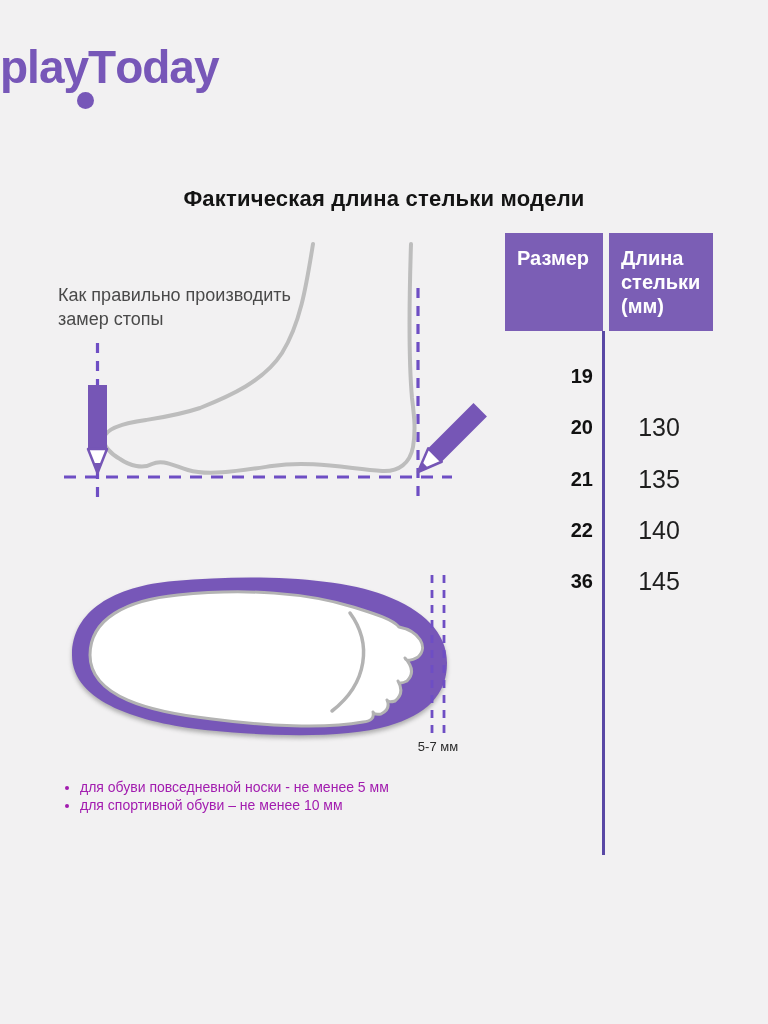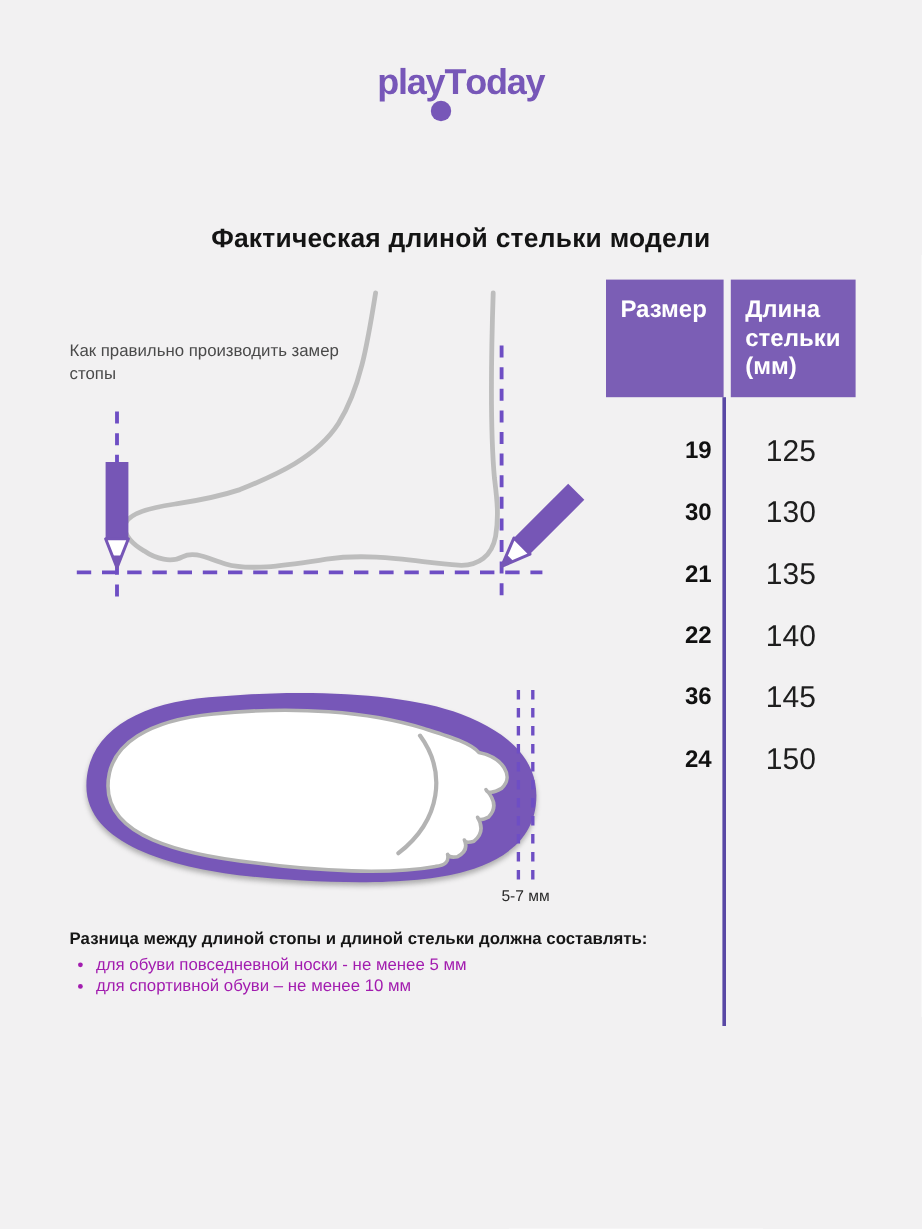--- a/index.html
+++ b/index.html
@@ -6,42 +6,41 @@
   .page{
     position:relative;
     width:768px;height:1024px;
     background:#f2f1f2;
     overflow:hidden;
     font-family:"Liberation Sans", sans-serif;
     color:#1a1a1a;
   }
   
   .logo{
-    position:absolute;top:52px;left:0;width:768px;
-    text-align:center;
-    font-size:30px;font-weight:700;letter-spacing:-1px;
+    position:absolute;top:40px;left:0;width:768px;
+    font-size:46px;font-weight:700;letter-spacing:-1px;
     color:#7757b8;
   }
   .logo-t{position:relative;display:inline-block;}
   .logo-dot{
     position:absolute;left:-11px;bottom:-15px;
     width:17px;height:17px;border-radius:50%;
     background:#7757b8;
   }
   
   .title{
     position:absolute;top:186px;left:0;width:768px;
     text-align:center;
     font-size:22px;font-weight:700;color:#141414;
     letter-spacing:.2px;
   }
   
   .measure-note{
     position:absolute;left:58px;top:283px;width:235px;
-    font-size:14px;line-height:1.35;color:#4a4a4a;
+    font-size:18px;line-height:1.35;color:#4a4a4a;
     z-index:3;
   }
   
   .foot-svg{position:absolute;left:50px;top:230px;}
   .insole-svg{position:absolute;left:50px;top:555px;}
   
   .hcell{
     position:absolute;top:233px;height:98px;
     background:#7b5eb5;color:#ffffff;
     font-weight:700;font-size:20px;line-height:1.2;
@@ -71,21 +70,21 @@
     font-size:14px;color:#a21caf;line-height:16.5px;margin:0 0 1px 0;
   }
 </style>
 </head>
 <body>
 
 <div class="page">
 
   <div class="logo"><span>play</span><span class="logo-t"><span>T</span><span class="logo-dot"></span></span><span>oday</span></div>
 
-  <div class="title">Фактическая длиной стельки модели</div>
+  <div class="title">Фактическая длина стельки модели</div>
 
   <div class="measure-note">Как правильно производить замер стопы</div>
 
   <svg class="foot-svg" width="440" height="280" viewBox="0 0 440 280">
     <defs>
       <g id="pencil">
         <rect x="-9.5" y="-88" width="19" height="64" fill="#7656b6"></rect>
         <polygon points="-9.5,-24 9.5,-24 0,0" fill="#ffffff" stroke="#7656b6" stroke-width="2.5" stroke-linejoin="round"></polygon>
         <polygon points="-4,-10 4,-10 0,0" fill="#7656b6"></polygon>
       </g>
@@ -106,41 +105,36 @@
     <use href="#pencil" transform="translate(368,242) rotate(45)"></use>
   </svg>
 
   <div class="hcell hcell2">Длина стельки (мм)</div>
   <div class="hcell hcell1">Размер</div>
   <div class="col-separator"></div>
 
   <div class="trows">
     <div class="trow">
       <div class="tsize">19</div>
-      <div class="tlen">125</div>
     </div>
     <div class="trow">
-      <div class="tsize">30</div>
+      <div class="tsize">20</div>
       <div class="tlen">130</div>
     </div>
     <div class="trow">
       <div class="tsize">21</div>
       <div class="tlen">135</div>
     </div>
     <div class="trow">
       <div class="tsize">22</div>
       <div class="tlen">140</div>
     </div>
     <div class="trow">
       <div class="tsize">36</div>
       <div class="tlen">145</div>
-    </div>
-    <div class="trow">
-      <div class="tsize">24</div>
-      <div class="tlen">150</div>
     </div>
   </div>
 
   <svg class="insole-svg" width="440" height="220" viewBox="0 0 440 220">
 
     <path d="M22,100 C22,56 64,31 124,26 C202,19 286,22 334,40
              C374,55 397,78 397,108 C397,140 376,160 338,171
              C294,184 215,181 155,175 C92,168 22,148 22,100 Z" fill="#7757b8" style="filter:drop-shadow(0 3px 2px rgba(90,90,90,0.45))"></path>
 
     <path d="M40,100 C40,64 76,45 128,40 C196,33 258,38 303,52
@@ -151,20 +145,19 @@
              C275,174 215,171 162,164 C100,157 40,142 40,100 Z" fill="#ffffff" stroke="#b3b3b3" stroke-width="3" stroke-linejoin="round"></path>
 
     <path d="M300,58 C322,88 318,128 282,156" fill="none" stroke="#b3b3b3" stroke-width="3.5" stroke-linecap="round"></path>
 
     <line x1="382" y1="20" x2="382" y2="178" stroke="#6e4ec4" stroke-width="2.8" stroke-dasharray="8 7"></line>
     <line x1="394" y1="20" x2="394" y2="178" stroke="#6e4ec4" stroke-width="2.8" stroke-dasharray="8 7"></line>
     <text x="388" y="196" text-anchor="middle" font-size="13" fill="#2b2b2b">5-7 мм</text>
   </svg>
 
   <div class="footnote">
-    <div class="fn-head">Разница между длиной стопы и длиной стельки должна составлять:</div>
     <ul>
       <li>для обуви повседневной носки - не менее 5 мм</li>
       <li>для спортивной обуви – не менее 10 мм</li>
     </ul>
   </div>
 
 </div>
 
 </body></html>

